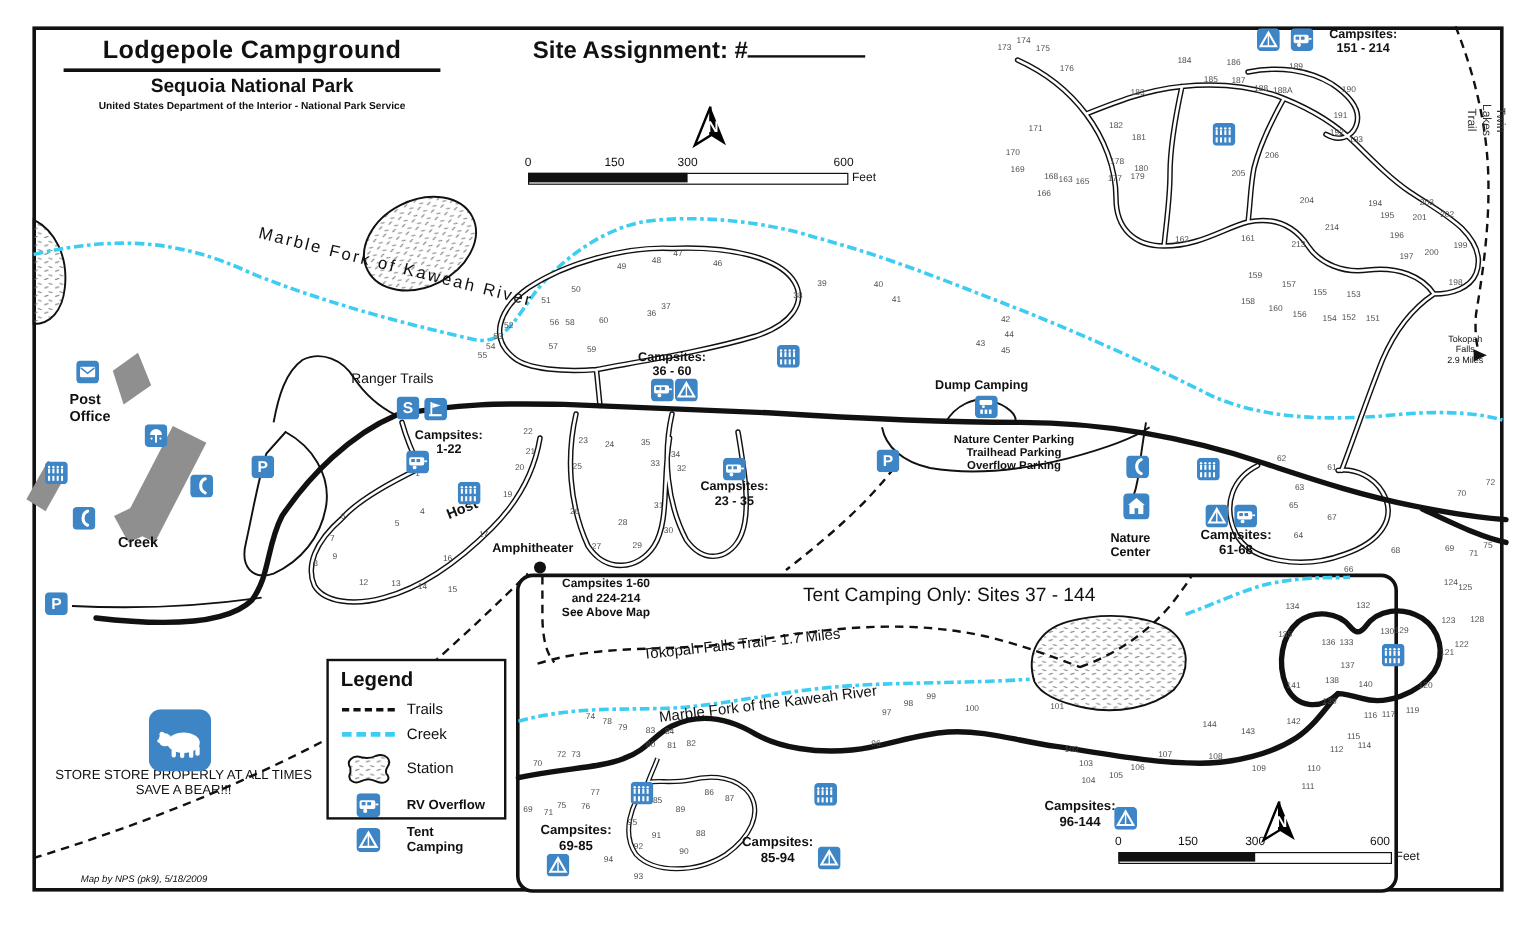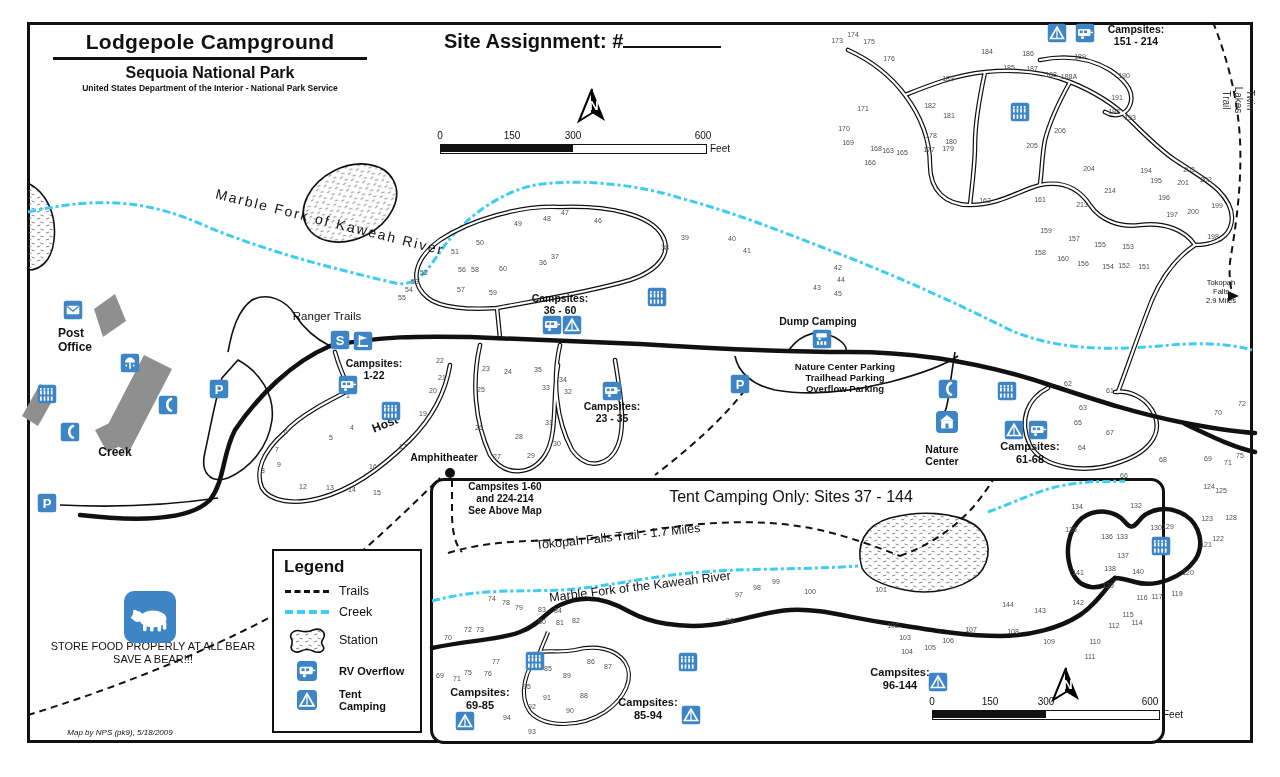--- a/index.html
+++ b/index.html
@@ -14,21 +14,21 @@
   
   #title-block{left:45px;top:30px;width:330px;text-align:center;}
   #map-title{font-size:21px;font-weight:bold;letter-spacing:.3px;white-space:nowrap;}
   #title-rule{height:3px;background:#111;margin:3px 8px 4px 8px;}
   #map-subtitle{font-size:16px;font-weight:bold;}
   #map-agency{font-size:8.5px;font-weight:bold;margin-top:1px;}
   #site-assign{left:398px;top:28px;font-size:20px;font-weight:bold;white-space:nowrap;margin-left:46px;}
   #site-assign .blank{display:inline-block;width:98px;border-bottom:2.5px solid #111;height:18px;}
   
   #inset-box{left:430px;top:478px;width:729px;height:260px;background:#fff;border:3px solid #111;border-radius:14px;}
-  #legend-box{left:272px;top:549px;width:150px;height:184px;background:#fff;border:2.5px solid #111;padding:6px 10px;box-sizing:border-box;}
+  #legend-box{left:272px;top:549px;width:150px;height:134px;background:#fff;border:2.5px solid #111;padding:6px 10px;box-sizing:border-box;}
   #legend-title{font-size:17px;font-weight:bold;margin-bottom:6px;}
   .leg-row{display:flex;align-items:center;margin:7px 0;}
   .leg-swatch{width:46px;display:flex;justify-content:center;margin-right:9px;flex:0 0 46px;}
   .leg-label{font-size:12.5px;}
   .leg-label.b{font-size:11px;font-weight:bold;}
   .dash-black{width:44px;height:0;border-top:3px dashed #111;}
   .dash-cyan{width:44px;height:0;border-top:4px dashed #3ecdf2;}
   
   .sb{position:absolute;}
   .sb .tick{position:absolute;top:0;font-size:10px;transform:translateX(-50%);}
@@ -254,21 +254,21 @@
       <div class="lbl" style="left: 1136px; top: 35px; font-size: 10.5px; font-weight: bold; text-align: center; transform: translate(-50%, -50%) rotate(0deg);">Campsites:
 151 - 214</div>
       <div class="lbl" style="left: 1238px; top: 100px; font-size: 10px; color: rgb(51, 51, 51); text-align: center; transform: translate(-50%, -50%) rotate(90deg);">Twin Lakes Trail</div>
       <div class="lbl" style="left: 1221px; top: 292px; font-size: 7.5px; text-align: center; transform: translate(-50%, -50%) rotate(0deg);">Tokopah
 Falls
 2.9 Miles</div>
       <div class="lbl" style="left: 330px; top: 222px; font-size: 14px; letter-spacing: 2px; text-align: center; transform: translate(-50%, -50%) rotate(14deg);">Marble Fork of Kaweah River</div>
       <div class="lbl" style="left: 75px; top: 340px; font-size: 12px; font-weight: bold; text-align: left; transform: translate(-50%, -50%) rotate(0deg);">Post
 Office</div>
       <div class="lbl" style="left: 115px; top: 452px; font-size: 12px; font-weight: bold; text-align: center; transform: translate(-50%, -50%) rotate(0deg);">Creek</div>
-      <div class="lbl" style="left: 153px; top: 653px; font-size: 11px; text-align: center; transform: translate(-50%, -50%) rotate(0deg);">STORE FOOD PROPERLY AT ALL BEAR
+      <div class="lbl" style="left: 153px; top: 653px; font-size: 11px; text-align: center; transform: translate(-50%, -50%) rotate(0deg);">STORE STORE PROPERLY AT ALL TIMES
 SAVE A BEAR!!!</div>
       <div class="lbl" style="left: 120px; top: 733px; font-size: 8px; font-style: italic; text-align: center; transform: translate(-50%, -50%) rotate(0deg);">Map by NPS (pk9), 5/18/2009</div>
       <div class="icon" style="left: 73px; top: 310px;"><svg width="19" height="19" viewBox="0 0 19 19">
           <rect width="19" height="19" rx="3.5" fill="#3d85c4"></rect>
           <rect x="3.2" y="5.2" width="12.6" height="8.6" rx="1" fill="#fff"></rect>
           <path d="M3.8,6 L9.5,10.6 L15.2,6" fill="none" stroke="#3d85c4" stroke-width="1.3"></path>
         </svg></div>
       <div class="icon" style="left: 130px; top: 363px;"><svg width="19" height="19" viewBox="0 0 19 19">
           <rect width="19" height="19" rx="3.5" fill="#3d85c4"></rect>
           <path d="M4.5,9 A5,5 0 0 1 14.5,9 Z" fill="#fff"></path>

